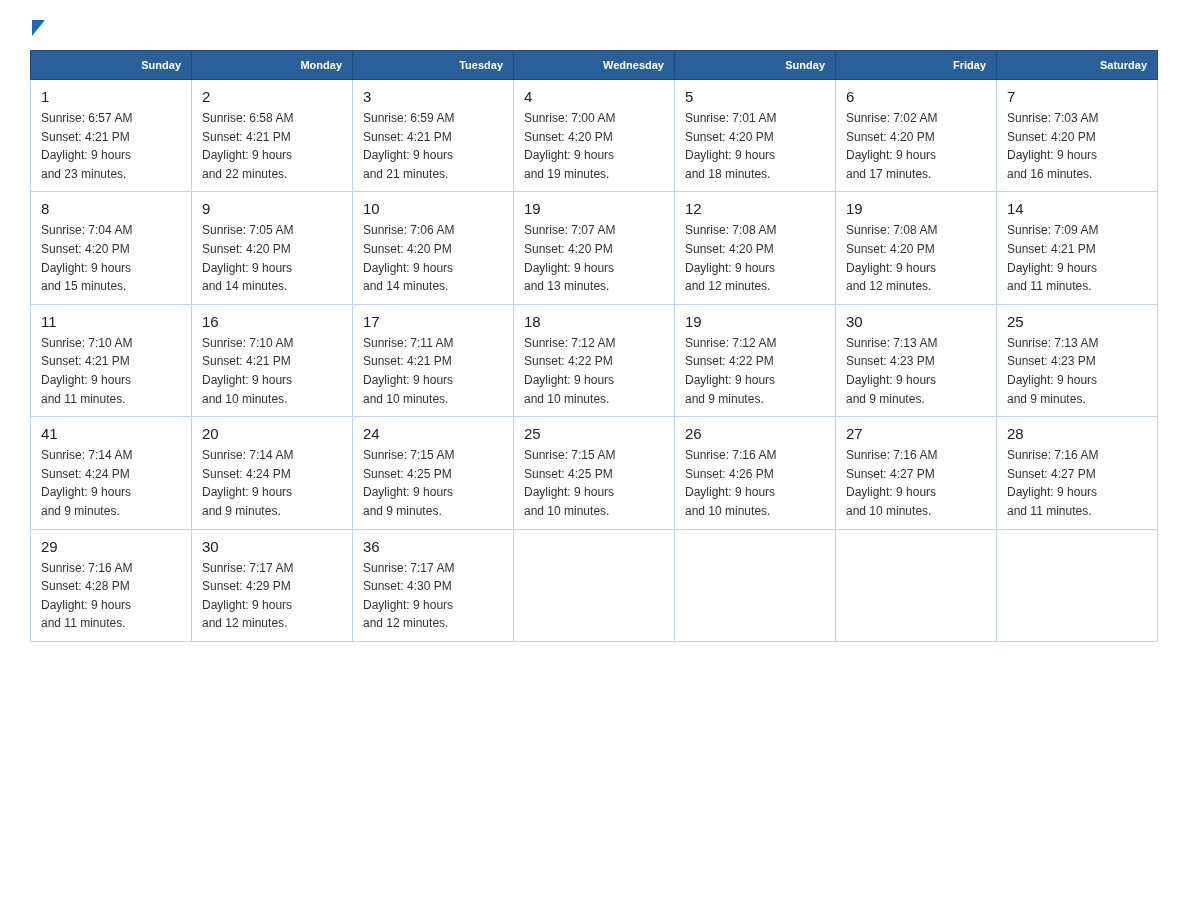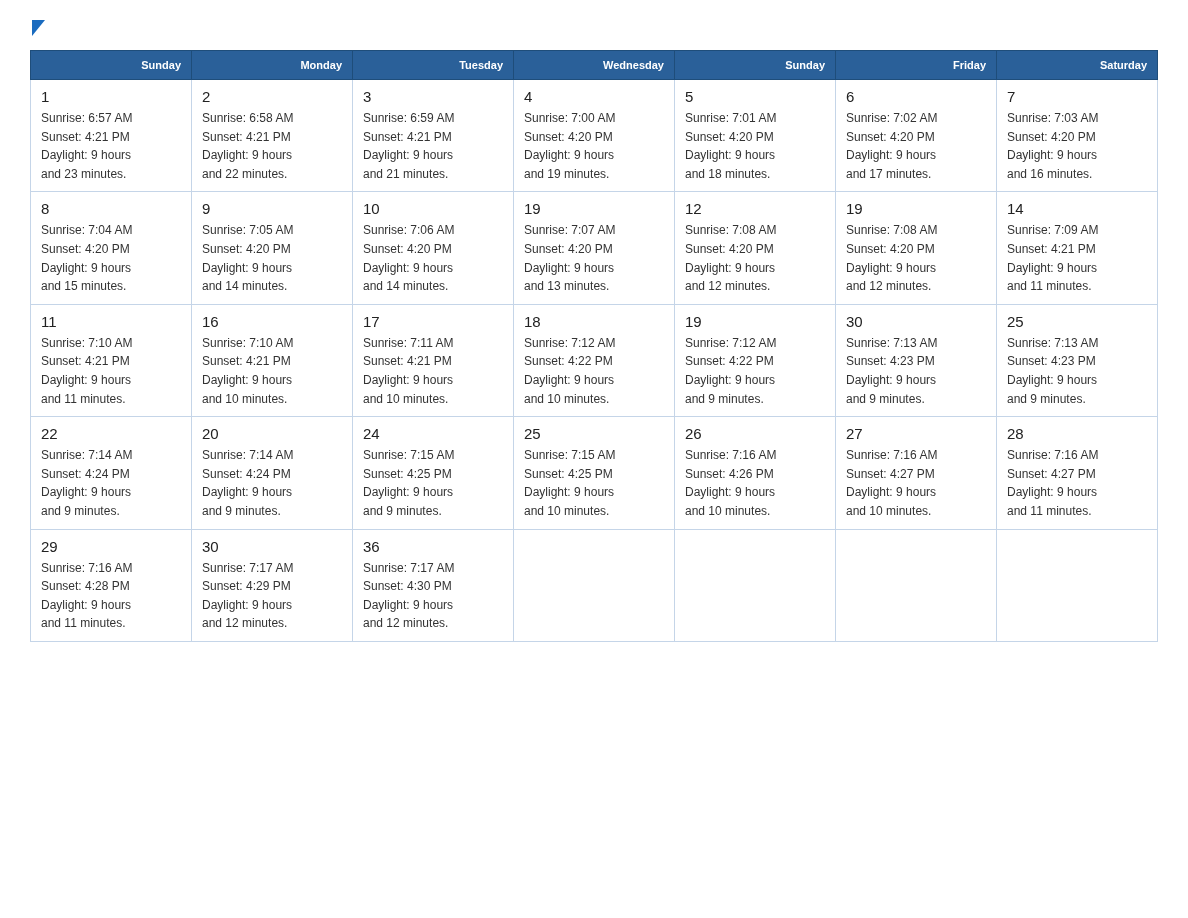--- a/index.html
+++ b/index.html
@@ -218,21 +218,21 @@
           <span class="day-number">30</span>
           <div class="day-info">Sunrise: 7:13 AM<br>Sunset: 4:23 PM<br>Daylight: 9 hours<br>and 9 minutes.</div>
         </td>
         <td>
           <span class="day-number">25</span>
           <div class="day-info">Sunrise: 7:13 AM<br>Sunset: 4:23 PM<br>Daylight: 9 hours<br>and 9 minutes.</div>
         </td>
       </tr>
       <tr>
         <td>
-          <span class="day-number">22</span>
+          <span class="day-number">41</span>
           <div class="day-info">Sunrise: 7:14 AM<br>Sunset: 4:24 PM<br>Daylight: 9 hours<br>and 9 minutes.</div>
         </td>
         <td>
           <span class="day-number">20</span>
           <div class="day-info">Sunrise: 7:14 AM<br>Sunset: 4:24 PM<br>Daylight: 9 hours<br>and 9 minutes.</div>
         </td>
         <td>
           <span class="day-number">24</span>
           <div class="day-info">Sunrise: 7:15 AM<br>Sunset: 4:25 PM<br>Daylight: 9 hours<br>and 9 minutes.</div>
         </td>

